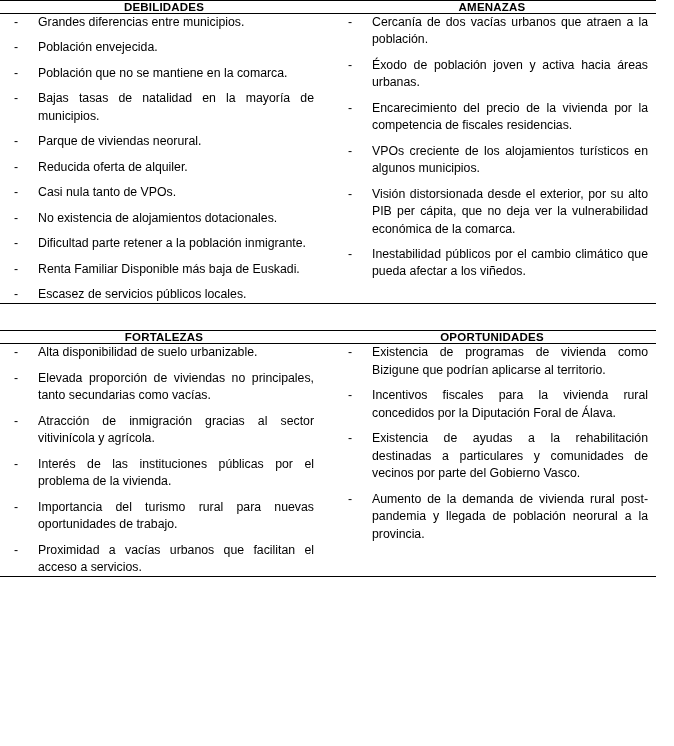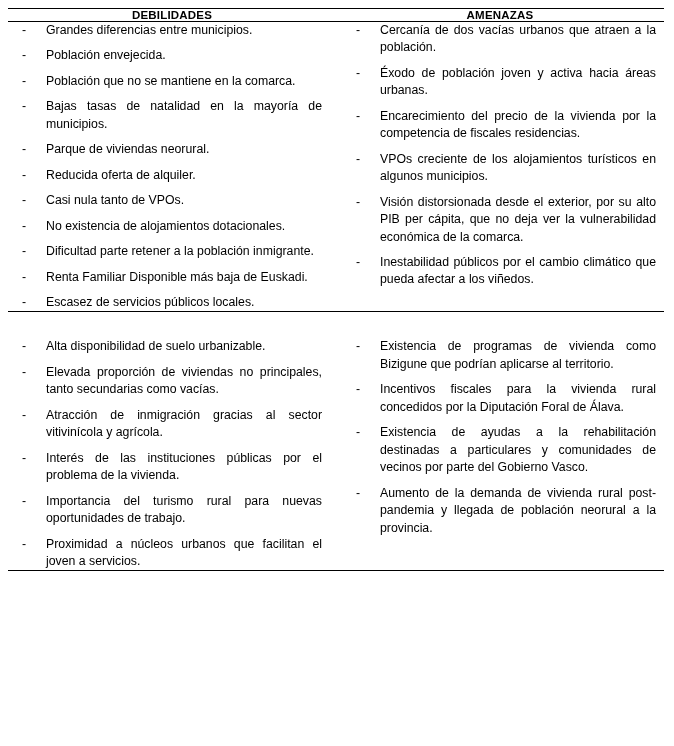--- a/index.html
+++ b/index.html
@@ -12,21 +12,21 @@
     height: 746px;
     font-family: "Liberation Sans", sans-serif;
     color: #000000;
     overflow: hidden;
   }
   .page {
     position: relative;
     width: 574px;
     height: 746px;
     box-sizing: border-box;
-    padding: 8px;
+    padding: 0;
   }
   .swot-table {
     width: 656px;
     margin: 0 auto;
     border-collapse: collapse;
     table-layout: fixed;
   }
   .swot-table td {
     vertical-align: top;
     padding: 0;
@@ -126,30 +126,34 @@
             <li><span class="dash">-</span><span>Inestabilidad públicos por el cambio climático que pueda afectar a los viñedos.</span></li>
           </ul>
         </td>
       </tr>
 
       <tr class="spacer-row">
         <td></td>
         <td></td>
       </tr>
 
+      <tr>
+        <td class="hdr-cell">FORTALEZAS</td>
+        <td class="hdr-cell">OPORTUNIDADES</td>
+      </tr>
 
       <tr>
         <td class="body-cell left">
           <ul class="items">
             <li><span class="dash">-</span><span>Alta disponibilidad de suelo urbanizable.</span></li>
             <li><span class="dash">-</span><span>Elevada proporción de viviendas no principales, tanto secundarias como vacías.</span></li>
             <li><span class="dash">-</span><span>Atracción de inmigración gracias al sector vitivinícola y agrícola.</span></li>
             <li><span class="dash">-</span><span>Interés de las instituciones públicas por el problema de la vivienda.</span></li>
             <li><span class="dash">-</span><span>Importancia del turismo rural para nuevas oportunidades de trabajo.</span></li>
-            <li><span class="dash">-</span><span>Proximidad a núcleos urbanos que facilitan el joven a servicios.</span></li>
+            <li><span class="dash">-</span><span>Proximidad a vacías urbanos que facilitan el acceso a servicios.</span></li>
           </ul>
         </td>
         <td class="body-cell right">
           <ul class="items">
             <li><span class="dash">-</span><span>Existencia de programas de vivienda como Bizigune que podrían aplicarse al territorio.</span></li>
             <li><span class="dash">-</span><span>Incentivos fiscales para la vivienda rural concedidos por la Diputación Foral de Álava.</span></li>
             <li><span class="dash">-</span><span>Existencia de ayudas a la rehabilitación destinadas a particulares y comunidades de vecinos por parte del Gobierno Vasco.</span></li>
             <li><span class="dash">-</span><span>Aumento de la demanda de vivienda rural post-pandemia y llegada de población neorural a la provincia.</span></li>
           </ul>
         </td>

